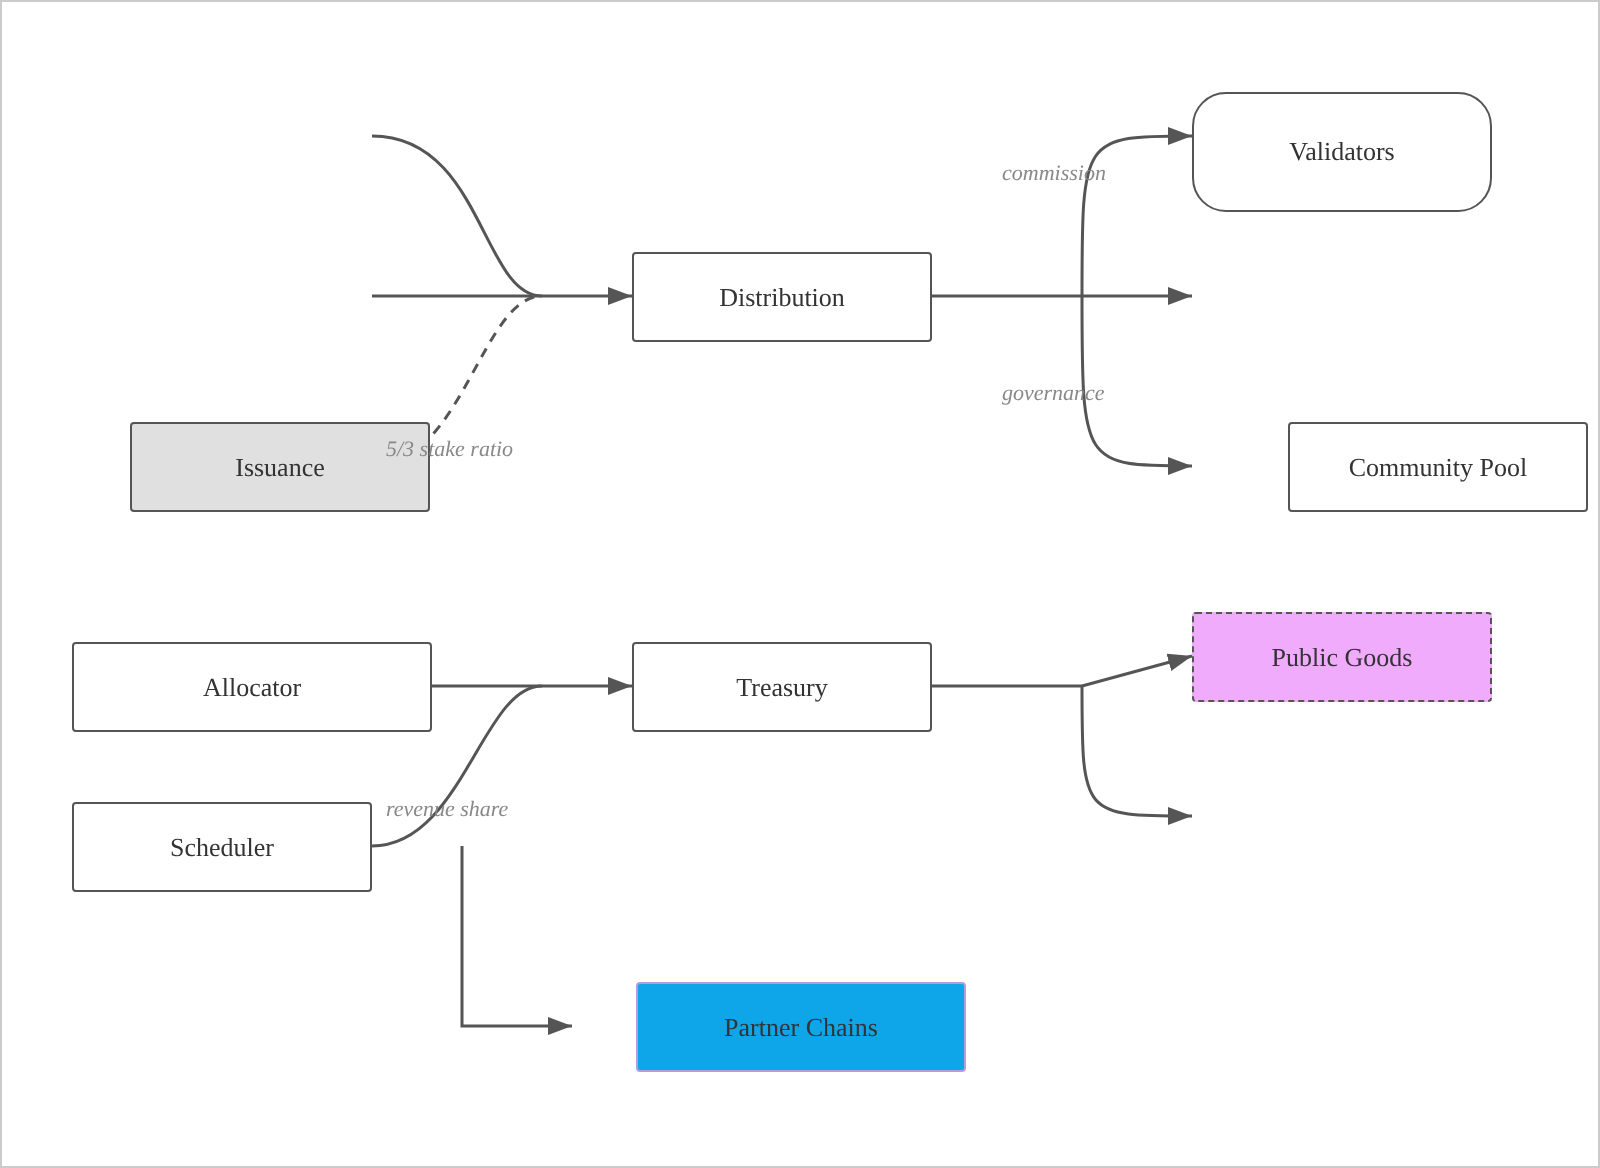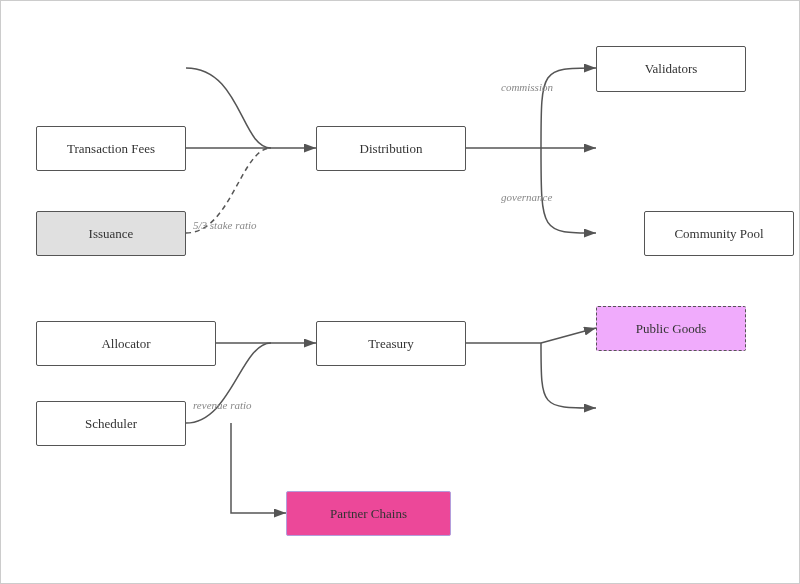--- a/index.html
+++ b/index.html
@@ -33,24 +33,26 @@
       justify-content: center;
       text-align: center;
       background: #fff;
       border: 1.5px solid #555;
       border-radius: 2px;
       font-size: 13px;
       color: #333;
     }
     .node.shaded {
       background: #e0e0e0;
+      margin-left: 29px;
     }
     .node.purple {
-      background: #ec4899;
+      background: #0ea5e9;
       border-color: #b39ddb;
+      margin-left: 32px;
     }
     .node.dashed {
       border: 1.5px dashed #555;
       background: #f0abfc;
     }
     .label {
       position: absolute;
       font-size: 11px;
       color: #888;
       font-style: italic;
@@ -94,33 +96,30 @@
 
     <path d="M 465 342 L 540 342" stroke="#555" stroke-width="1.5" fill="none"></path>
     <path d="M 540 342 L 595 327" stroke="#555" stroke-width="1.5" fill="none" marker-end="url(#arrowhead)"></path>
     <path d="M 540 342 C 540 407, 540 407, 595 407" stroke="#555" stroke-width="1.5" fill="none" marker-end="url(#arrowhead)"></path>
 
     <path d="M 230 422 L 230 512 L 285 512" stroke="#555" stroke-width="1.5" fill="none" marker-end="url(#arrowhead)"></path>
 
   </svg>
 
 
-  <div class="node" style="left:35px;top:125px;width:150px;height:45px;">
-    <span>Transaction Fees</span>
-  </div>
 
   <div class="node shaded" style="left:35px;top:210px;width:150px;height:45px;">
     <span>Issuance</span>
   </div>
 
   <div class="node" style="left:315px;top:125px;width:150px;height:45px;">
     <span>Distribution</span>
   </div>
 
-  <div class="node" style="left:595px;top:45px;width:150px;height:46px;">
+  <div class="node" style="left:595px;top:45px;width:150px;height:60px;border-radius:17px;">
     <span>Validators</span>
   </div>
 
 
   <div class="node" style="left:595px;top:210px;width:150px;height:45px;margin-left:48px;">
     <span>Community Pool</span>
   </div>
 
   <div class="node" style="left:35px;top:320px;width:180px;height:45px;">
     <span>Allocator</span>
@@ -146,15 +145,15 @@
   <div class="label" style="left:500px;top:80px;">
     <span>commission</span>
   </div>
   <div class="label" style="left:500px;top:190px;">
     <span>governance</span>
   </div>
   <div class="label" style="left:192px;top:218px;">
     <span>5/3 stake ratio</span>
   </div>
   <div class="label" style="left:192px;top:398px;">
-    <span>revenue ratio</span>
+    <span>revenue share</span>
   </div>
 </div>
 
 </body></html>

